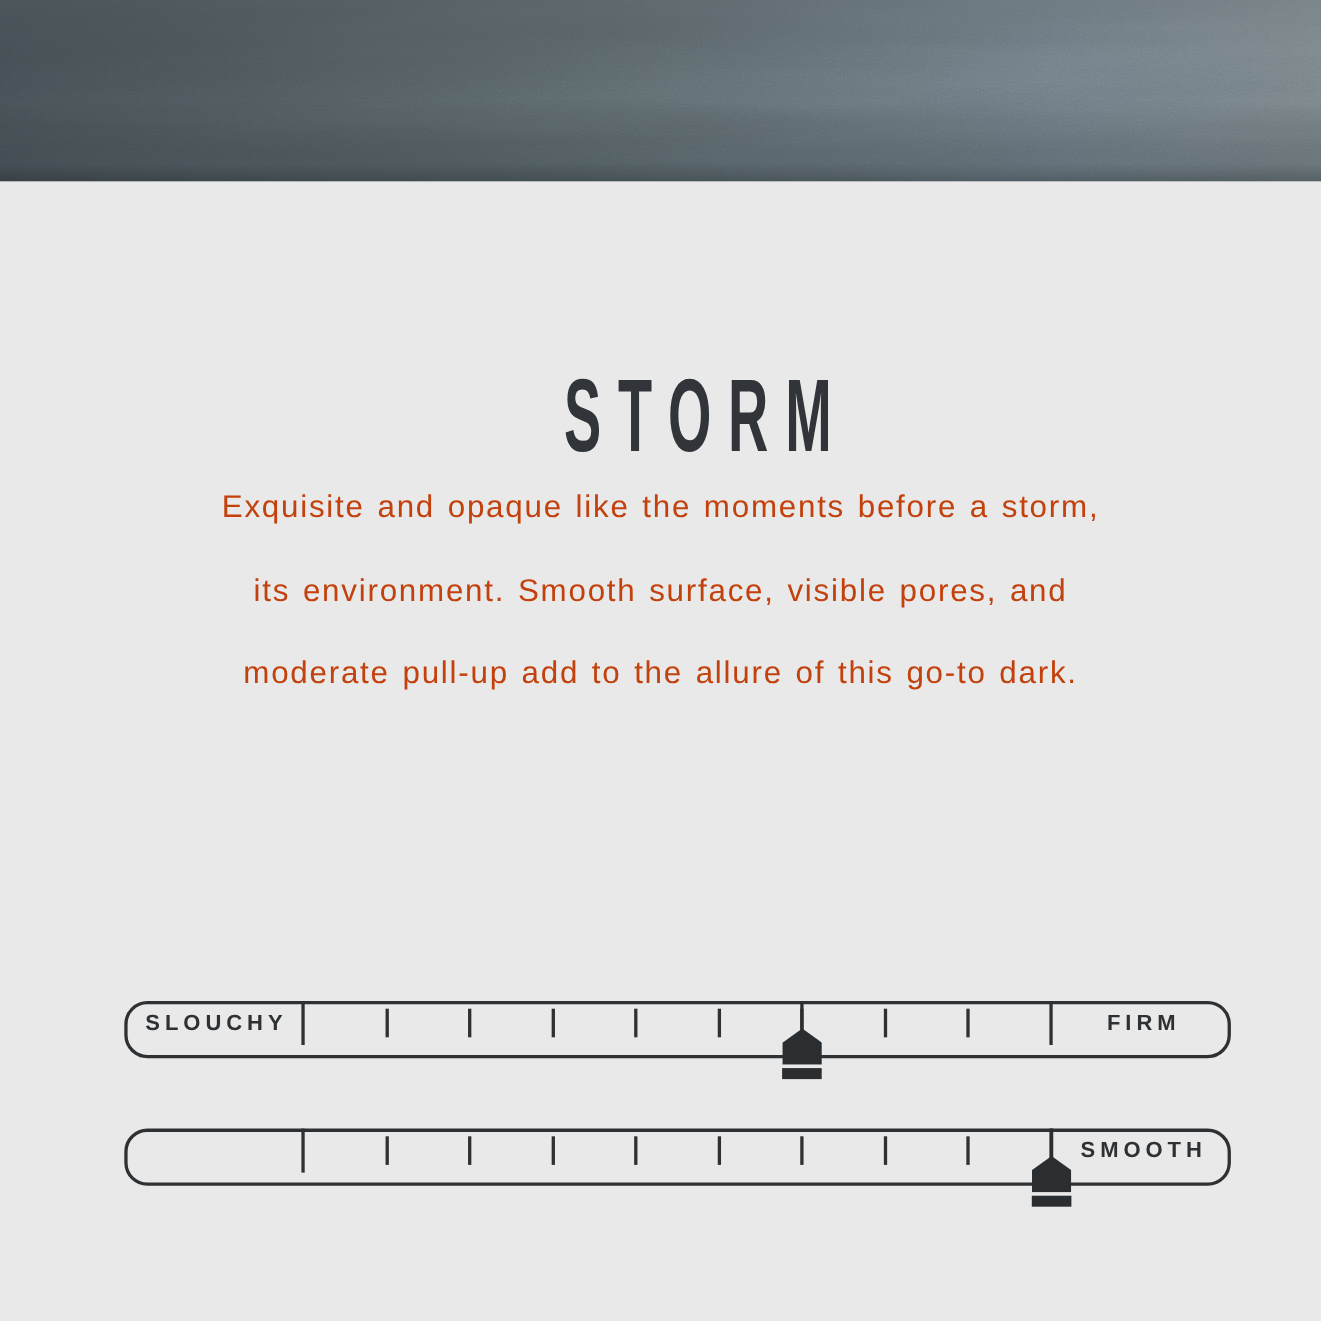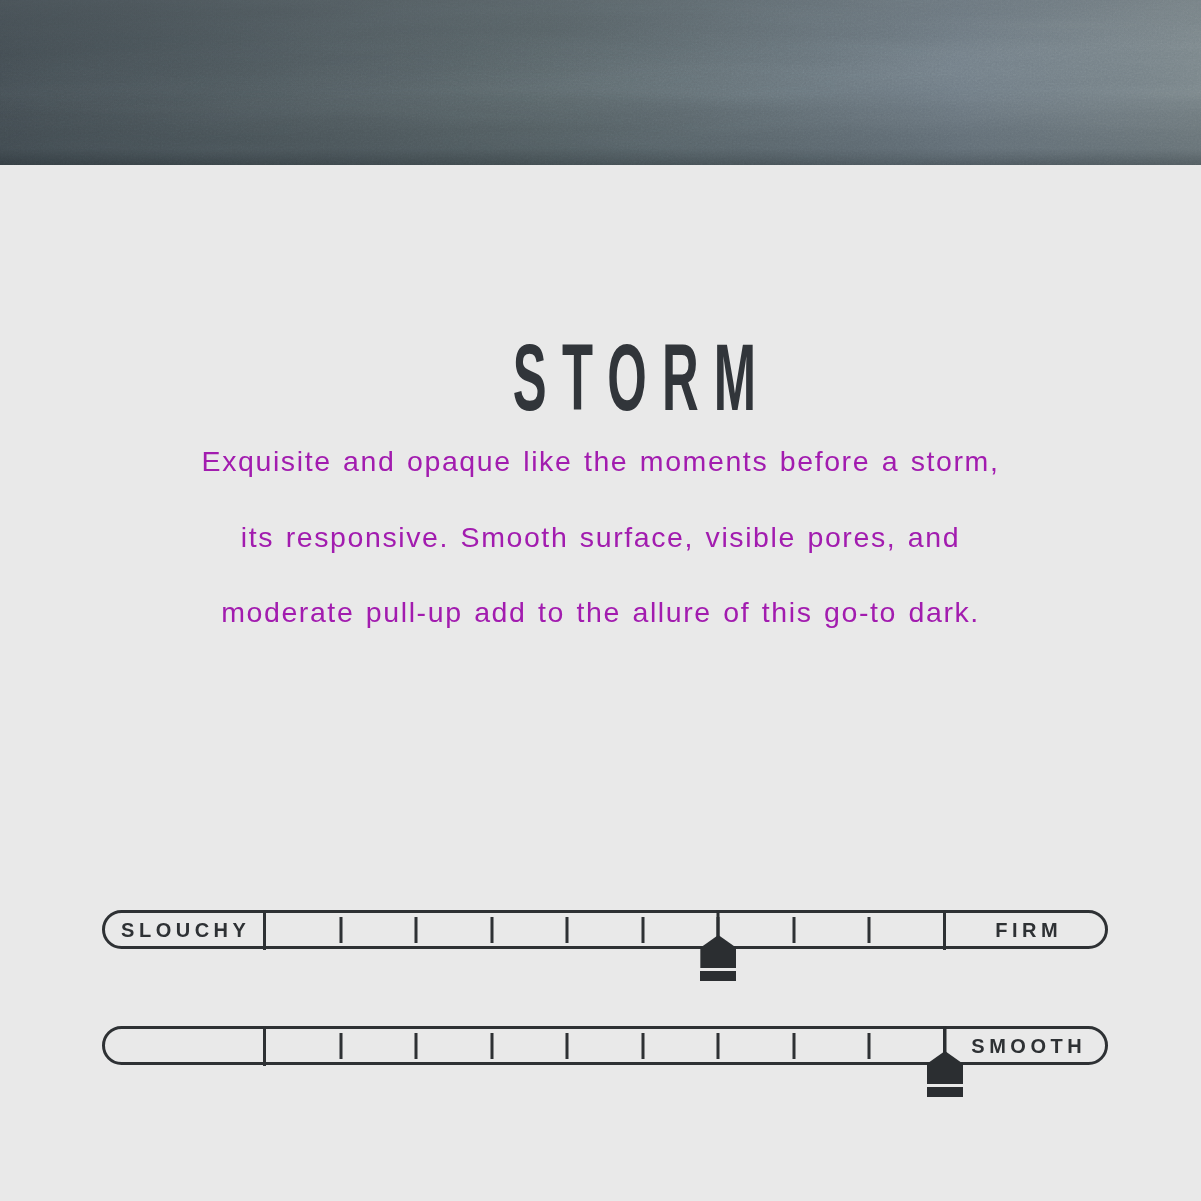--- a/index.html
+++ b/index.html
@@ -32,34 +32,34 @@
     letter-spacing:0.30em;
     padding-left:0.30em; 
     transform:scaleX(0.54);
     transform-origin:50% 50%;
   }
 
   
   .description{
     position:absolute;left:0;top:424px;width:100%;
     text-align:center;
-    color:#a21caf;
+    color:#c2410c;
     font-size:28.5px;
     letter-spacing:1.6px;
     word-spacing:2px;
   }
   .description .line{
     height:75.5px;
     display:flex;align-items:center;justify-content:center;
     white-space:pre;
   }
 
   
   .slider{
-    position:absolute;left:102px;width:1006px;height:39px;
+    position:absolute;left:113px;width:1006px;height:52px;
   }
   .pill{
     position:absolute;inset:0;
     border:3px solid #2e3134;
     border-radius:21px;
     box-sizing:border-box;
   }
   .zone-label{
     position:absolute;top:0;height:40px;
     display:flex;align-items:center;justify-content:center;
@@ -144,21 +144,21 @@
       <rect x="0" y="0" width="1201" height="165" filter="url(#grain)" opacity="0.16" style="mix-blend-mode:overlay"></rect>
       <rect x="0" y="0" width="1201" height="165" fill="url(#cornerShade)"></rect>
       <rect x="0" y="0" width="1201" height="165" fill="url(#vg)"></rect>
     </svg>
   </div>
 
   <h1 class="title"><span class="condense">STORM</span></h1>
 
   <div class="description">
     <div class="line">Exquisite and opaque like the moments before a storm,</div>
-    <div class="line">its responsive. Smooth surface, visible pores, and</div>
+    <div class="line">its environment. Smooth surface, visible pores, and</div>
     <div class="line">moderate pull-up add to the allure of this go-to dark.</div>
   </div>
 
   <div class="slider slider-firmness">
     <div class="pill"></div>
     <div class="zone-label zone-left">SLOUCHY</div>
     <div class="divider d-left"></div>
     <div class="mid">
         <div class="tick" style="left: 11.1111%;"></div>
         <div class="tick" style="left: 22.2222%;"></div>

